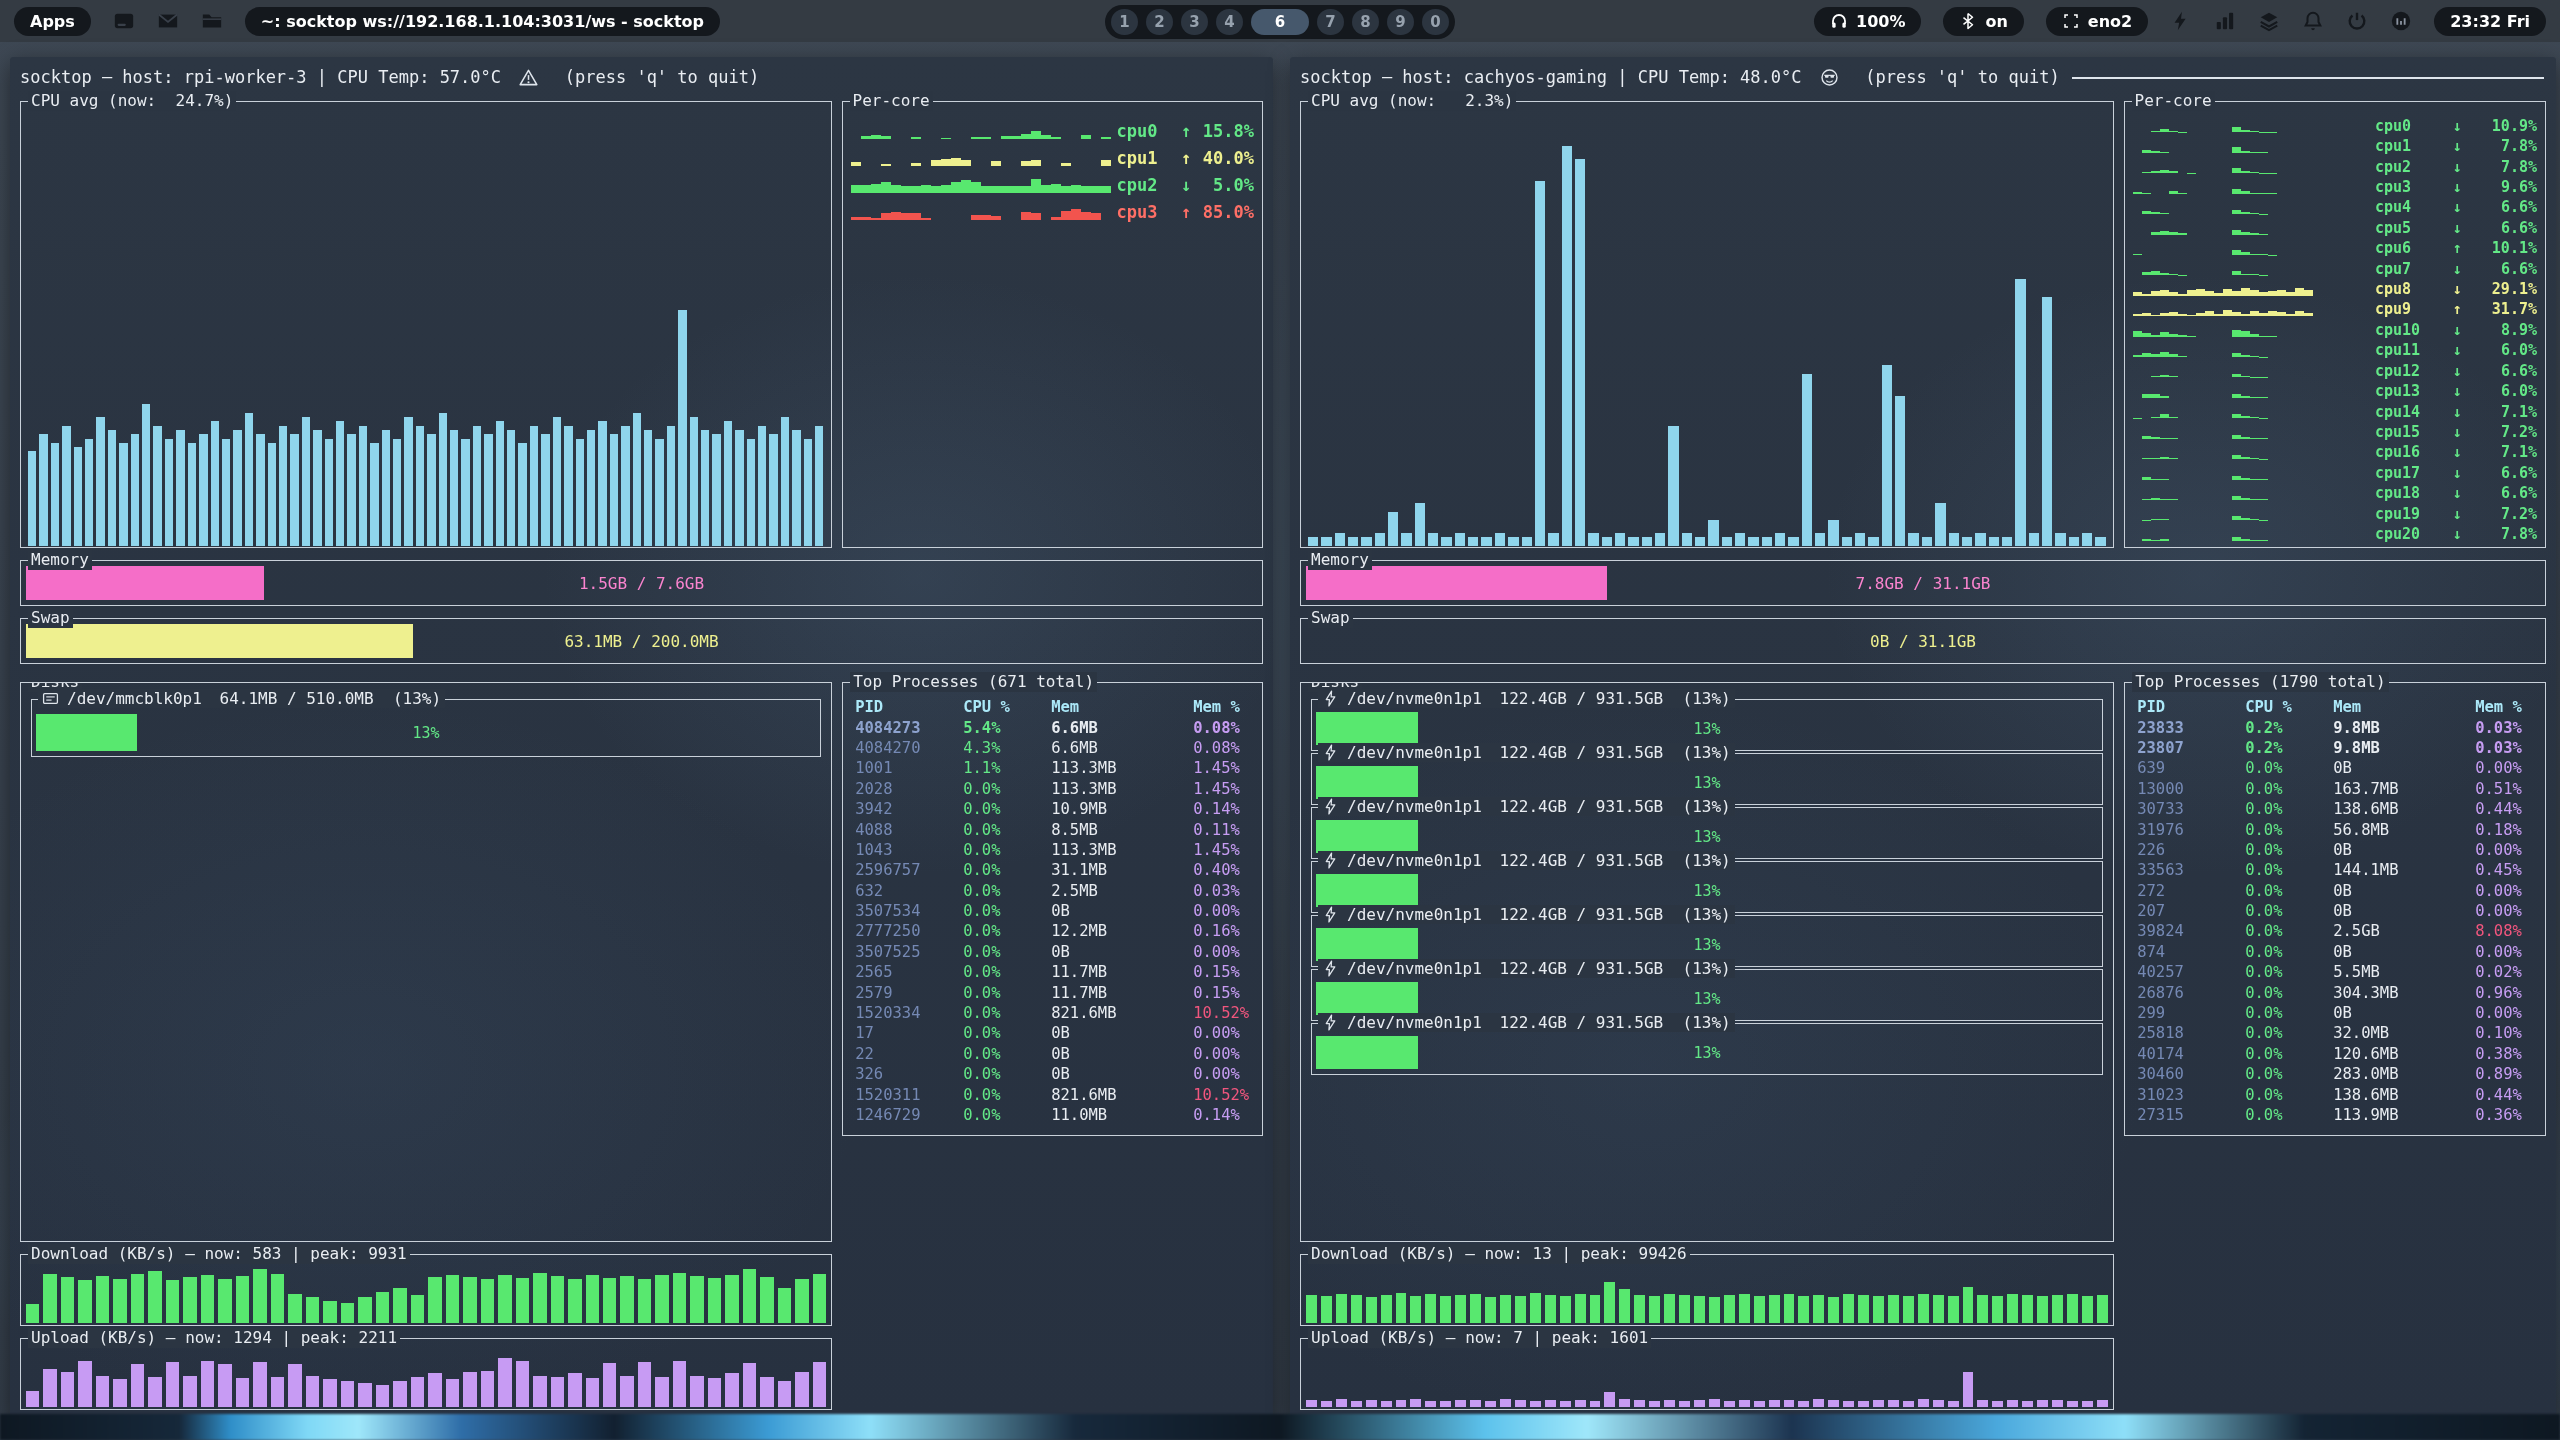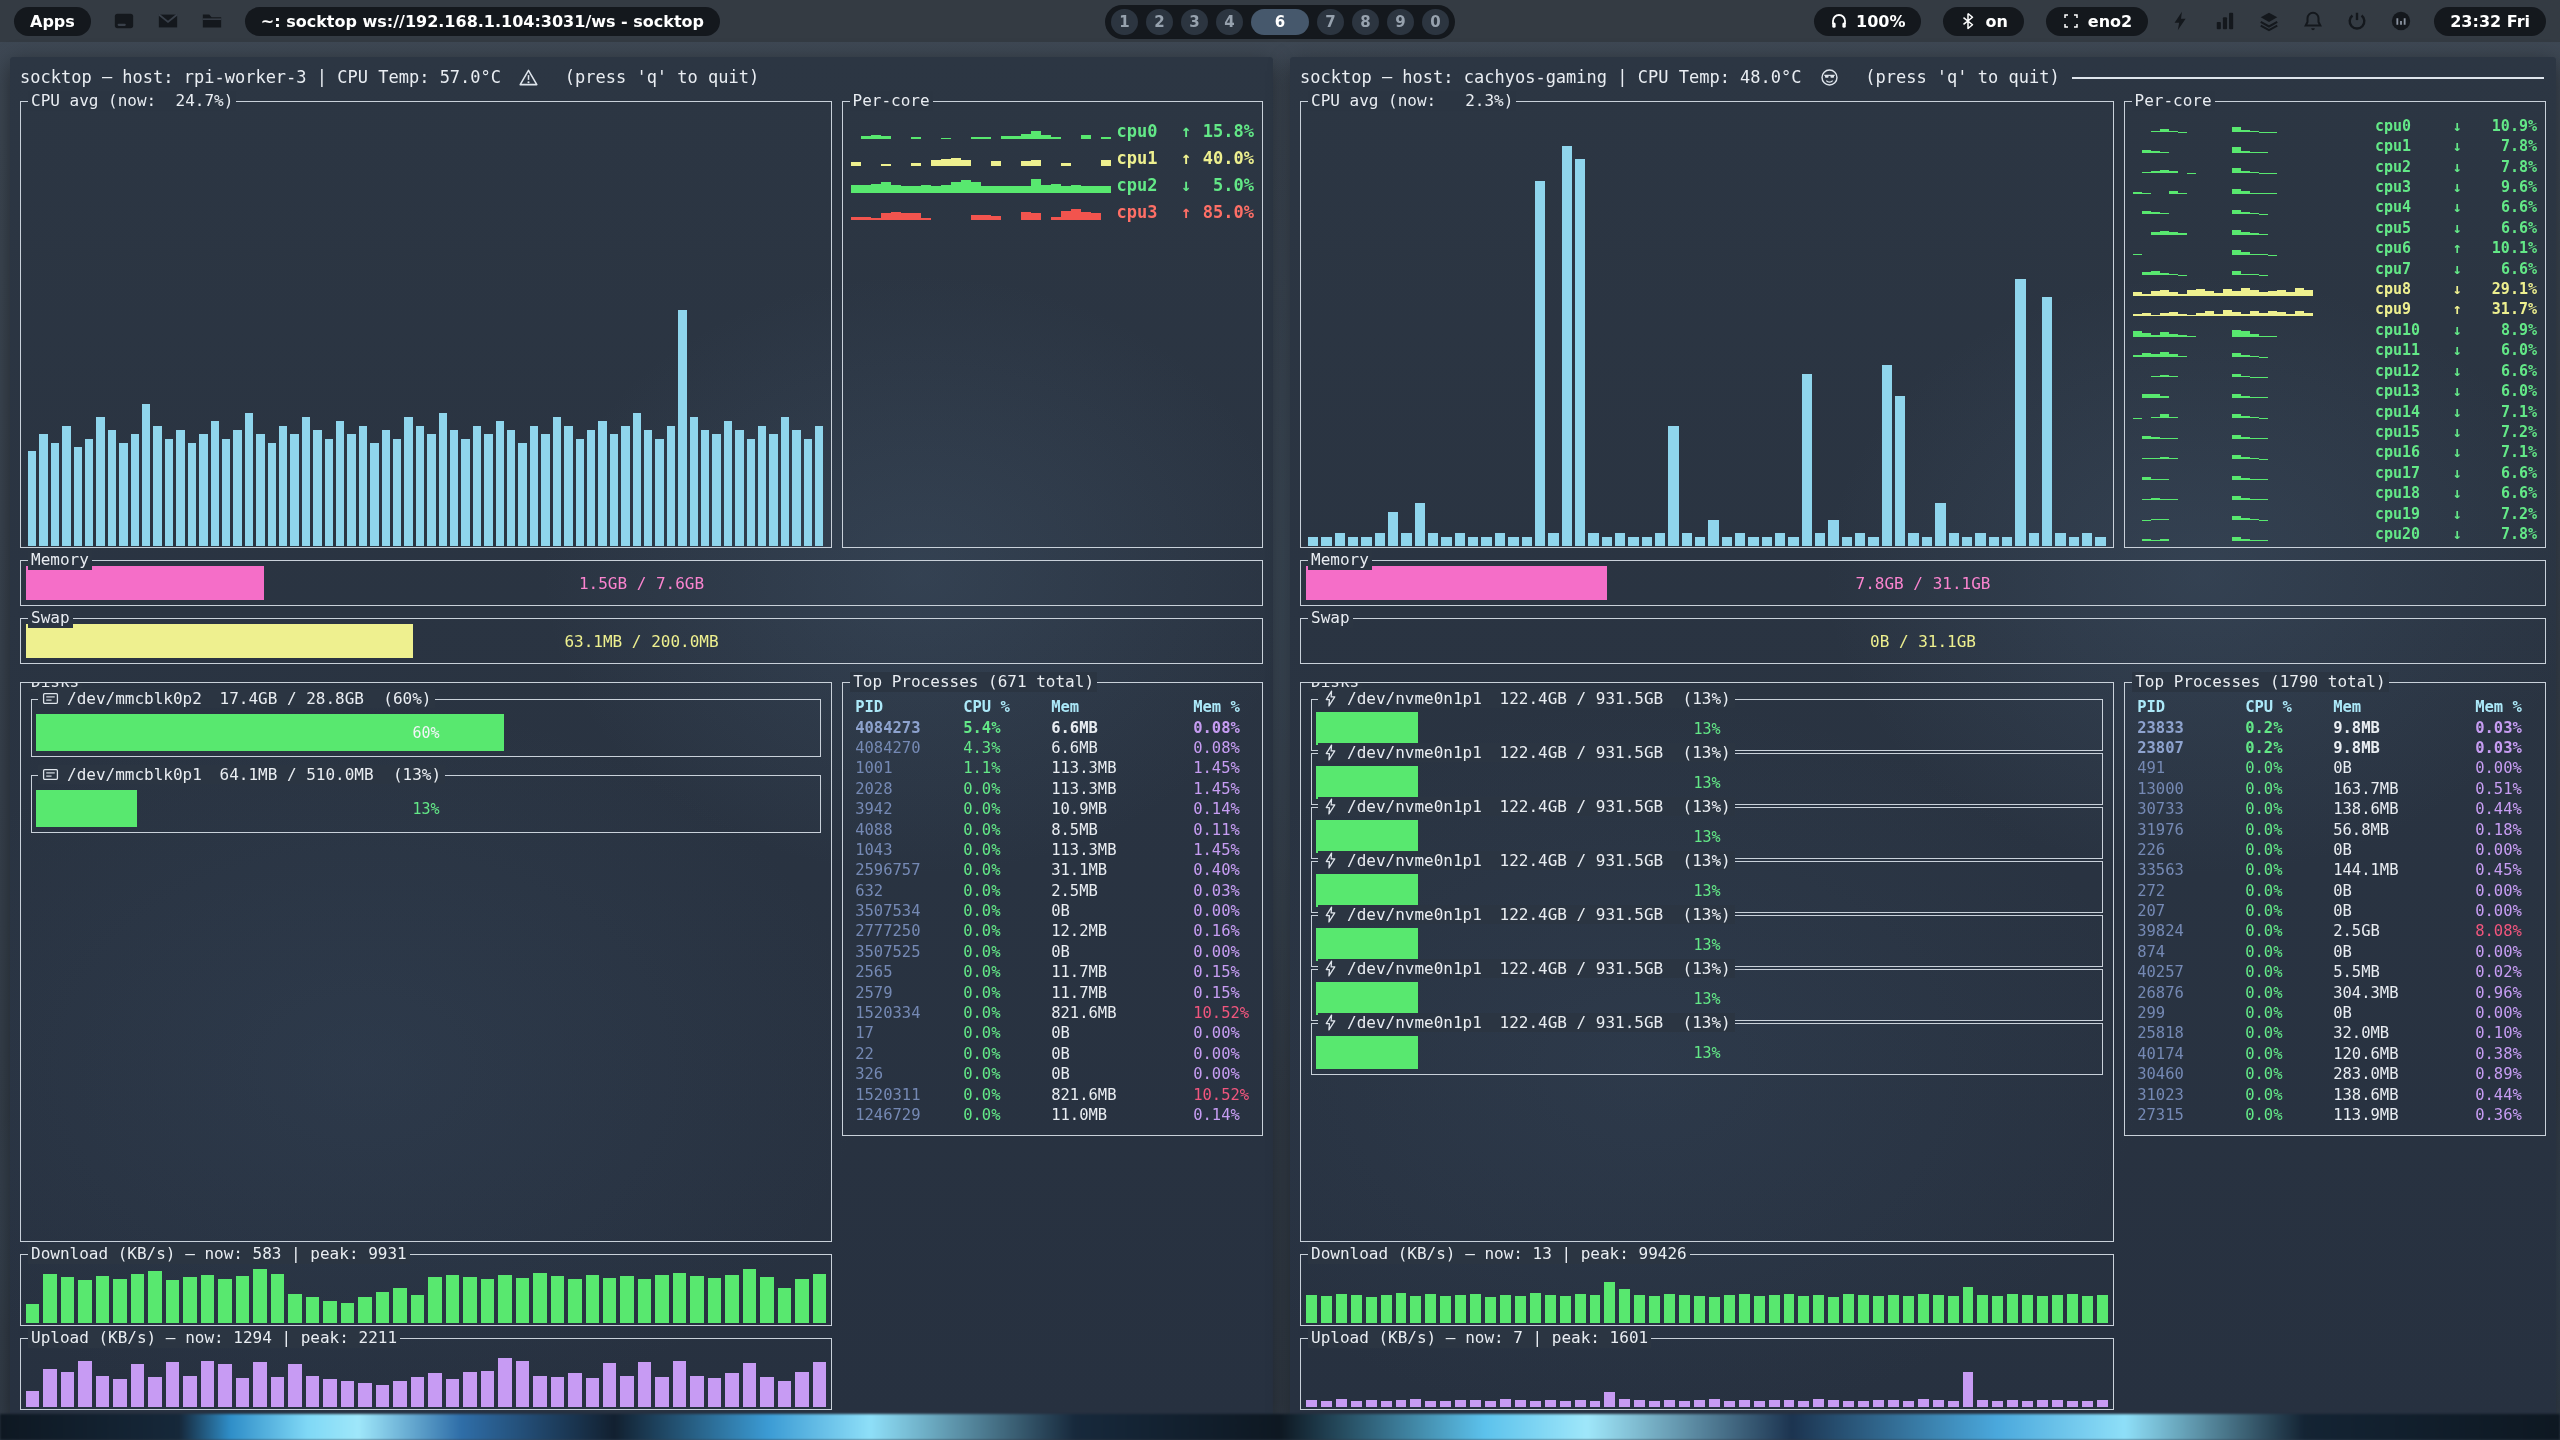--- a/index.html
+++ b/index.html
@@ -461,31 +461,20 @@
   <div class="row-bottom">
     <div class="col-left">
       <div class="box disks-box">
         <span class="box-label">Disks</span>
         <div class="disk-list">
             <div class="disk-item">
               <div class="disk-legend"><span class="disk-icon"><svg viewBox="0 0 16 16">
                     <rect x="1.5" y="3.5" width="13" height="9" rx="1" fill="none" stroke="currentColor" stroke-width="1.2"></rect>
                     <line x1="4" y1="6.5" x2="12" y2="6.5" stroke="currentColor" stroke-width="1.1"></line>
                     <line x1="4" y1="9.5" x2="9" y2="9.5" stroke="currentColor" stroke-width="1.1"></line>
-                  </svg></span><span>/dev/mmcblk0p2</span><span> 17.4GB / 28.8GB  (60%)</span></div>
-              <div class="disk-bar-wrap">
-                <div class="disk-bar" style="width: 60%; background: rgb(88, 232, 111);"></div>
-                <div class="disk-pct" style="color: rgb(242, 245, 248);">60%</div>
-              </div>
-            </div>
-            <div class="disk-item">
-              <div class="disk-legend"><span class="disk-icon"><svg viewBox="0 0 16 16">
-                    <rect x="1.5" y="3.5" width="13" height="9" rx="1" fill="none" stroke="currentColor" stroke-width="1.2"></rect>
-                    <line x1="4" y1="6.5" x2="12" y2="6.5" stroke="currentColor" stroke-width="1.1"></line>
-                    <line x1="4" y1="9.5" x2="9" y2="9.5" stroke="currentColor" stroke-width="1.1"></line>
                   </svg></span><span>/dev/mmcblk0p1</span><span> 64.1MB / 510.0MB  (13%)</span></div>
               <div class="disk-bar-wrap">
                 <div class="disk-bar" style="width: 13%; background: rgb(88, 232, 111);"></div>
                 <div class="disk-pct" style="color: rgb(99, 232, 135);">13%</div>
               </div>
             </div>
           </div>
       </div>
       <div class="box net-box dl green">
         <span class="box-label">Download (KB/s) — now: 583 | peak: 9931</span>
@@ -1472,21 +1461,21 @@
           </div>
       </div>
     </div>
     <div class="col-right">
       <div class="box proc-box">
         <span class="box-label">Top Processes (1790 total)</span>
         <div class="proc-table">
             <div class="prow head"><span>PID</span><span>CPU %</span><span>Mem</span><span>Mem %</span></div>
             <div class="prow hl"><span class="c-pid">23833</span><span class="c-cpu">0.2%</span><span class="c-mem">9.8MB</span><span class="c-memp">0.03%</span></div>
             <div class="prow hl"><span class="c-pid">23807</span><span class="c-cpu">0.2%</span><span class="c-mem">9.8MB</span><span class="c-memp">0.03%</span></div>
-            <div class="prow"><span class="c-pid">491</span><span class="c-cpu">0.0%</span><span class="c-mem">0B</span><span class="c-memp">0.00%</span></div>
+            <div class="prow"><span class="c-pid">639</span><span class="c-cpu">0.0%</span><span class="c-mem">0B</span><span class="c-memp">0.00%</span></div>
             <div class="prow"><span class="c-pid">13000</span><span class="c-cpu">0.0%</span><span class="c-mem">163.7MB</span><span class="c-memp">0.51%</span></div>
             <div class="prow"><span class="c-pid">30733</span><span class="c-cpu">0.0%</span><span class="c-mem">138.6MB</span><span class="c-memp">0.44%</span></div>
             <div class="prow"><span class="c-pid">31976</span><span class="c-cpu">0.0%</span><span class="c-mem">56.8MB</span><span class="c-memp">0.18%</span></div>
             <div class="prow"><span class="c-pid">226</span><span class="c-cpu">0.0%</span><span class="c-mem">0B</span><span class="c-memp">0.00%</span></div>
             <div class="prow"><span class="c-pid">33563</span><span class="c-cpu">0.0%</span><span class="c-mem">144.1MB</span><span class="c-memp">0.45%</span></div>
             <div class="prow"><span class="c-pid">272</span><span class="c-cpu">0.0%</span><span class="c-mem">0B</span><span class="c-memp">0.00%</span></div>
             <div class="prow"><span class="c-pid">207</span><span class="c-cpu">0.0%</span><span class="c-mem">0B</span><span class="c-memp">0.00%</span></div>
             <div class="prow"><span class="c-pid">39824</span><span class="c-cpu">0.0%</span><span class="c-mem">2.5GB</span><span class="c-memp alert">8.08%</span></div>
             <div class="prow"><span class="c-pid">874</span><span class="c-cpu">0.0%</span><span class="c-mem">0B</span><span class="c-memp">0.00%</span></div>
             <div class="prow"><span class="c-pid">40257</span><span class="c-cpu">0.0%</span><span class="c-mem">5.5MB</span><span class="c-memp">0.02%</span></div>

